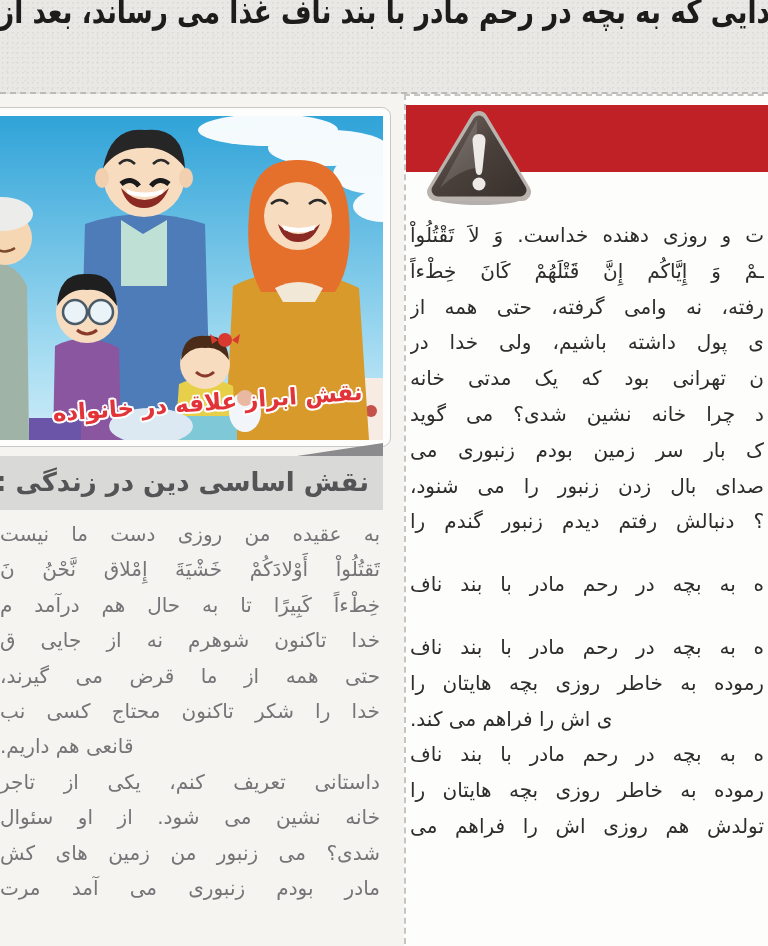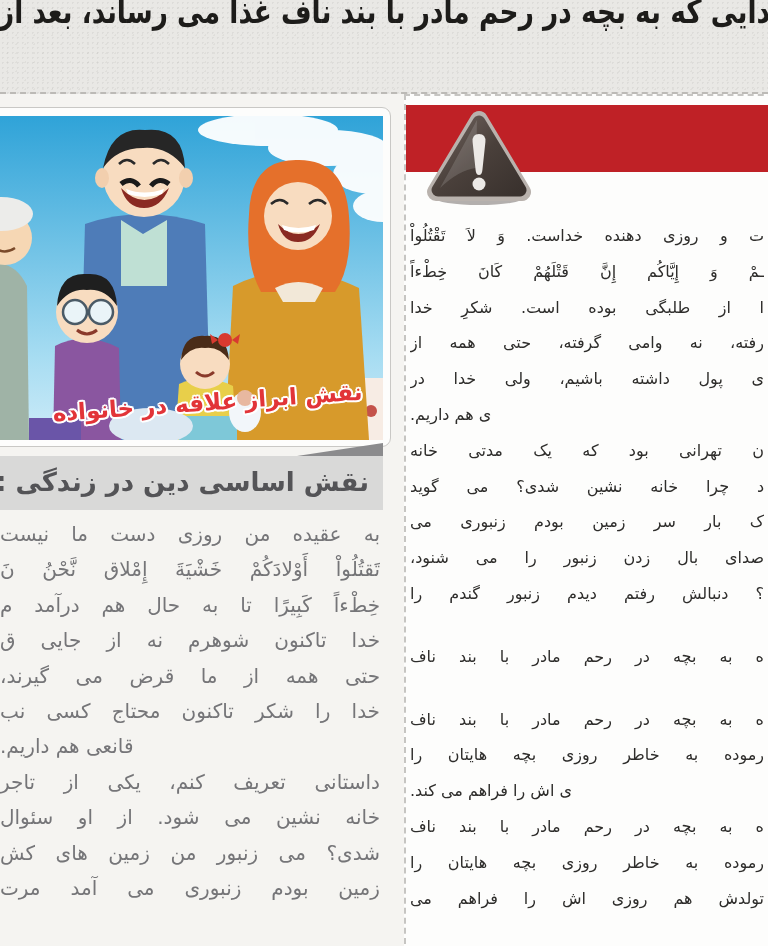--- a/index.html
+++ b/index.html
@@ -71,21 +71,21 @@
   .right-card{
     position:absolute;left:404px;top:94px;width:380px;height:870px;
     background:#fdfdfc;border:2px dashed #c6c5c2;box-sizing:border-box;
   }
   .alert-banner{
     position:absolute;left:406px;top:105px;width:362px;height:67px;
     background:#bf2126;
   }
   .warning-icon{position:absolute;left:424px;top:108px;width:110px;height:100px;}
   .right-lines{position:absolute;left:410px;top:218px;width:354px;}
-  .right-lines .line{height:35.8px;line-height:35.8px;font-size:16px;color:#2e2d2b;}
+  .right-lines .line{height:35.8px;line-height:35.8px;font-size:20px;color:#2e2d2b;}
 </style>
 </head>
 <body>
 
 <div class="top-banner">
   <div class="top-banner-text">دایی که به بچه در رحم مادر با بند ناف غذا می رساند، بعد از تول</div>
 </div>
 <div class="dashed-separator"></div>
 <div class="content-bg"></div>
 
@@ -106,24 +106,22 @@
     <path d="M55 14 L96 82 L14 82 Z" fill="url(#triGrad)" stroke="url(#triGrad)" stroke-width="13" stroke-linejoin="round"></path>
     <path d="M53 12 Q30 55 16 80 Q35 62 52 60 Z" fill="rgba(255,255,255,.14)"></path>
     <path d="M55 26 q7 0 6.4 8 l-3 28 q-.4 5 -3.4 5 q-3 0 -3.4 -5 l-3 -28 q-.6 -8 6.4 -8 Z" fill="#ece9e6"></path>
     <circle cx="55" cy="76" r="6.5" fill="#ece9e6"></circle>
   </svg>
 </div>
 
 <div class="right-lines">
     <div class="line">ت و روزی دهنده خداست. وَ لاَ تَقْتُلُواْ</div>
     <div class="line">ـمْ وَ إِيَّاكُم إِنَّ قَتْلَهُمْ كَانَ خِطْءاً</div>
-    <div class="line">ا از طلبگی بوده است. شکرِ خدا</div>
     <div class="line">رفته، نه وامی گرفته، حتی همه از</div>
     <div class="line">ی پول داشته باشیم، ولی خدا در</div>
-    <div class="line line-last">ی هم داریم.</div>
     <div class="line">ن تهرانی بود که یک مدتی خانه</div>
     <div class="line">د چرا خانه نشین شدی؟ می گوید</div>
     <div class="line">ک بار سر زمین بودم زنبوری می</div>
     <div class="line">صدای بال زدن زنبور را می شنود،</div>
     <div class="line">؟ دنبالش رفتم دیدم زنبور گندم را</div>
     <div class="line line-gap">ه به بچه در رحم مادر با بند ناف</div>
     <div class="line line-gap">ه به بچه در رحم مادر با بند ناف</div>
     <div class="line">رموده به خاطر روزی بچه هایتان را</div>
     <div class="line line-last">ی اش را فراهم می کند.</div>
     <div class="line">ه به بچه در رحم مادر با بند ناف</div>
@@ -227,14 +225,14 @@
     <div class="line">به عقیده من روزی دست ما نیست</div>
     <div class="line">تَقتُلُواْ أَوْلادَكُمْ خَشْيَةَ إِمْلاق نَّحْنُ نَ</div>
     <div class="line">خِطْءاً كَبِيرًا تا به حال هم درآمد م</div>
     <div class="line">خدا تاکنون شوهرم نه از جایی ق</div>
     <div class="line">حتی همه از ما قرض می گیرند،</div>
     <div class="line">خدا را شکر تاکنون محتاج کسی نب</div>
     <div class="line line-last">قانعی هم داریم.</div>
     <div class="line">داستانی تعریف کنم، یکی از تاجر</div>
     <div class="line">خانه نشین می شود. از او سئوال</div>
     <div class="line">شدی؟ می زنبور من زمین های کش</div>
-    <div class="line">زمین بودم زنبوری می آمد مرت</div>
+    <div class="line">مادر بودم زنبوری می آمد مرت</div>
   </div>
 
 </body></html>

